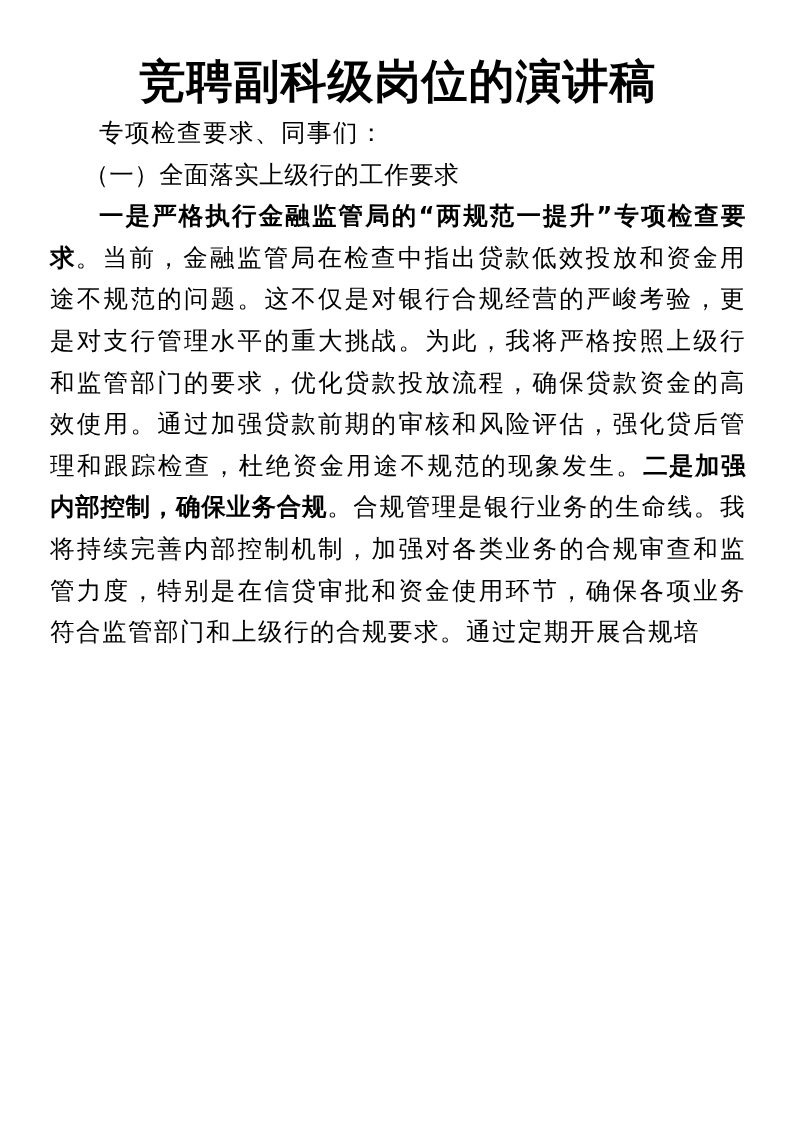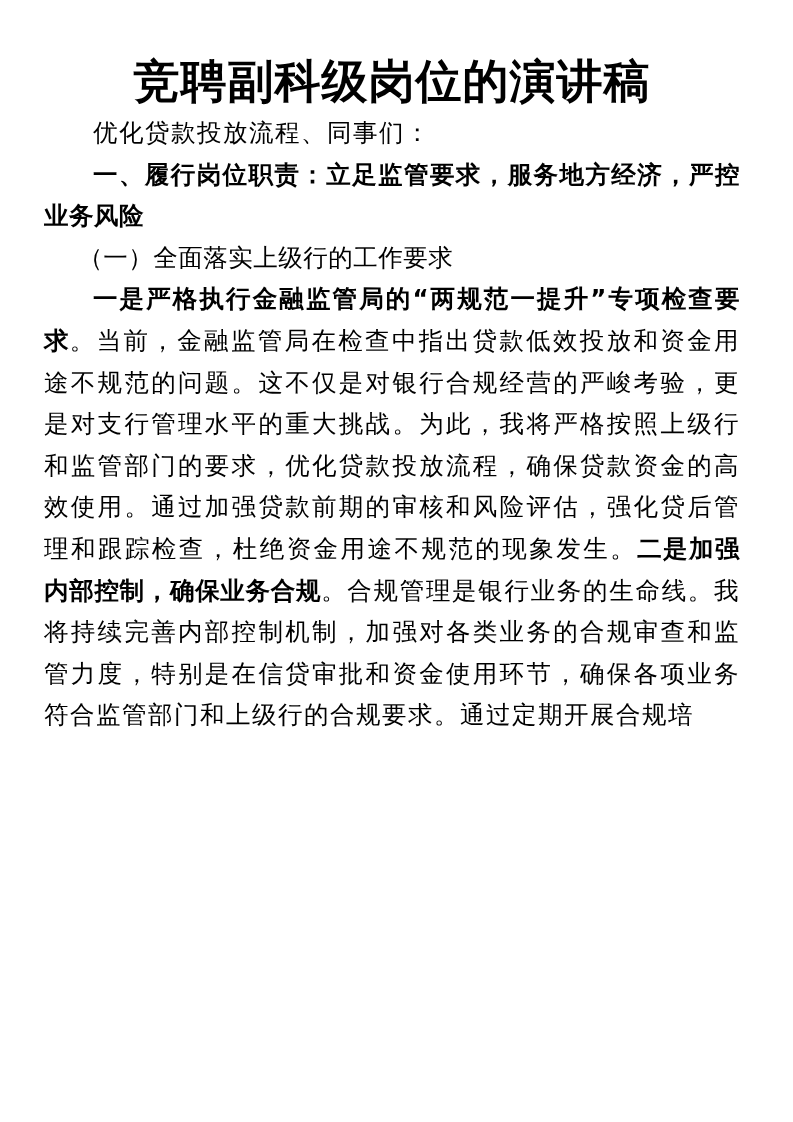--- a/index.html
+++ b/index.html
@@ -1,34 +1,33 @@
 <!DOCTYPE html>
 <html><head>
   <meta charset="utf-8">
   <style>
     html, body { margin: 0; padding: 0; background: #ffffff; }
     body { width: 793px; height: 1122px; overflow: hidden; position: relative; }
-    .page { position: absolute; left: 44px; top: 52px; width: 696px; color: #000; }
+    .page { position: absolute; left: 50px; top: 52px; width: 696px; color: #000; }
     .title {
       font-family: "DejaVu Sans", sans-serif;
       font-size: 46px; font-weight: bold; text-align: center;
       line-height: 58px; margin: 0 0 2px 0; letter-spacing: 1px;
     }
     .p {
       font-family: "DejaVu Serif", serif;
       font-size: 24.5px; line-height: 41.6px; margin: 0;
       text-align: justify; text-align-last: left; letter-spacing: 1.5px;
     }
     .indent { text-indent: 2em; }
     .h1 { font-family: "DejaVu Sans", sans-serif; font-weight: bold; letter-spacing: 0.5px; }
     .h2 { font-family: "DejaVu Sans", sans-serif; letter-spacing: 0.5px; text-indent: 1.4em; }
     .b { font-family: "DejaVu Sans", sans-serif; font-weight: bold; letter-spacing: 0.5px; }
   </style>
 </head>
 <body>
 
 <div class="page">
   <h1 class="title">竞聘副科级岗位的演讲稿</h1>
-  <p class="p indent">优化贷款投放流程、同事们：</p>
-  <p class="p indent h1">一、履行岗位职责：立足监管要求，服务地方经济，严控业务风险</p>
+  <p class="p indent">专项检查要求、同事们：</p>
   <p class="p h2">（一）全面落实上级行的工作要求</p>
   <p class="p indent"><span class="b">一是严格执行金融监管局的“两规范一提升”专项检查要求</span><span>。当前，金融监管局在检查中指出贷款低效投放和资金用途不规范的问题。这不仅是对银行合规经营的严峻考验，更是对支行管理水平的重大挑战。为此，我将严格按照上级行和监管部门的要求，优化贷款投放流程，确保贷款资金的高效使用。通过加强贷款前期的审核和风险评估，强化贷后管理和跟踪检查，杜绝资金用途不规范的现象发生。</span><span class="b">二是加强内部控制，确保业务合规</span><span>。合规管理是银行业务的生命线。我将持续完善内部控制机制，加强对各类业务的合规审查和监管力度，特别是在信贷审批和资金使用环节，确保各项业务符合监管部门和上级行的合规要求。通过定期开展合规培</span></p>
 </div>
 
 </body></html>

